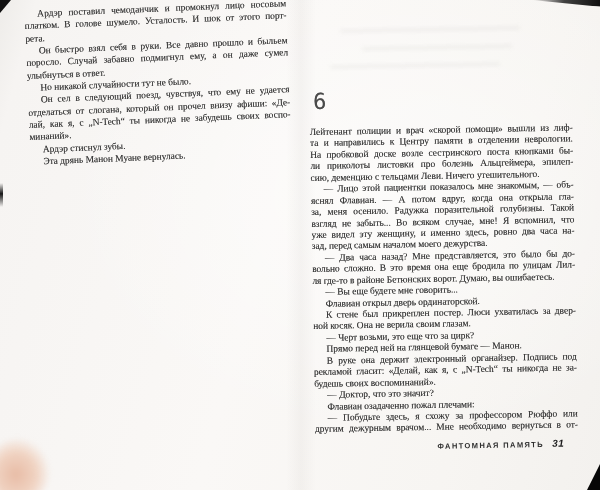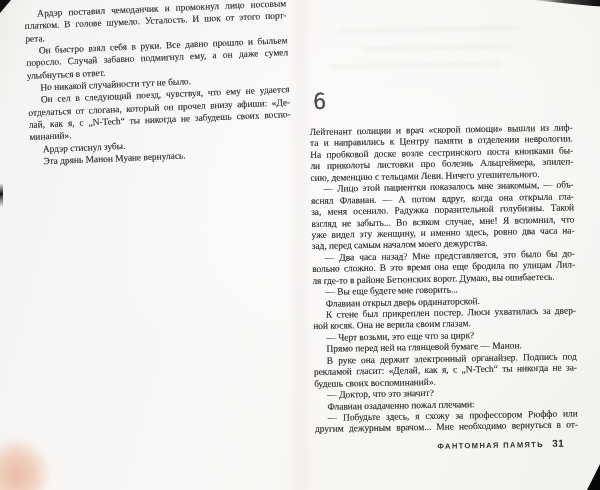--- a/index.html
+++ b/index.html
@@ -22,21 +22,21 @@
   .left-page .ln{height:12.35px;}
   .right-page .ln{height:11.45px;}
   .ln.j{text-align-last:justify;}
   .ln.i{text-indent:13px;}
   .chapter-num{font-family:"DejaVu Sans Mono", monospace;font-size:22px;line-height:24px;
     color:#4a4a4a;letter-spacing:1px;margin:0 0 13px 4px;
     text-shadow:0 0 0.6px rgba(70,70,70,0.55);}
   .footer{margin-top:6px;margin-right:14px;text-align:right;
     font-family:"Liberation Sans", sans-serif;white-space:nowrap;}
   .f-title{font-size:7.5px;letter-spacing:1.4px;color:#2e2e2e;font-weight:bold;}
-  .f-num{font-size:10px;font-weight:bold;color:#1d1d1d;margin-left:8px;letter-spacing:0.5px;}
+  .f-num{font-size:10px;font-weight:bold;color:#1d1d1d;margin-left:8px;letter-spacing:0.5px;font-style:italic;}
   
   .edge-tl{position:absolute;top:0;left:0;width:11px;height:13px;background:#101010;
     clip-path:polygon(0 0,100% 0,0 100%);}
   .edge-tr{position:absolute;top:-3px;right:-4px;width:72px;height:10px;
     background:linear-gradient(to right,rgba(20,20,20,0),rgba(20,20,20,0.8) 45%,#0b0b0b);
     transform:rotate(2deg);transform-origin:100% 0;
     clip-path:polygon(0 0,100% 0,100% 100%,0 55%);}
   .edge-l{position:absolute;left:0;top:183px;width:3px;height:24px;
     background:linear-gradient(to bottom,rgba(12,12,12,0),#161616 45%,rgba(12,12,12,0));}
   .edge-br{position:absolute;right:0;bottom:0;width:13px;height:26px;background:#070707;

